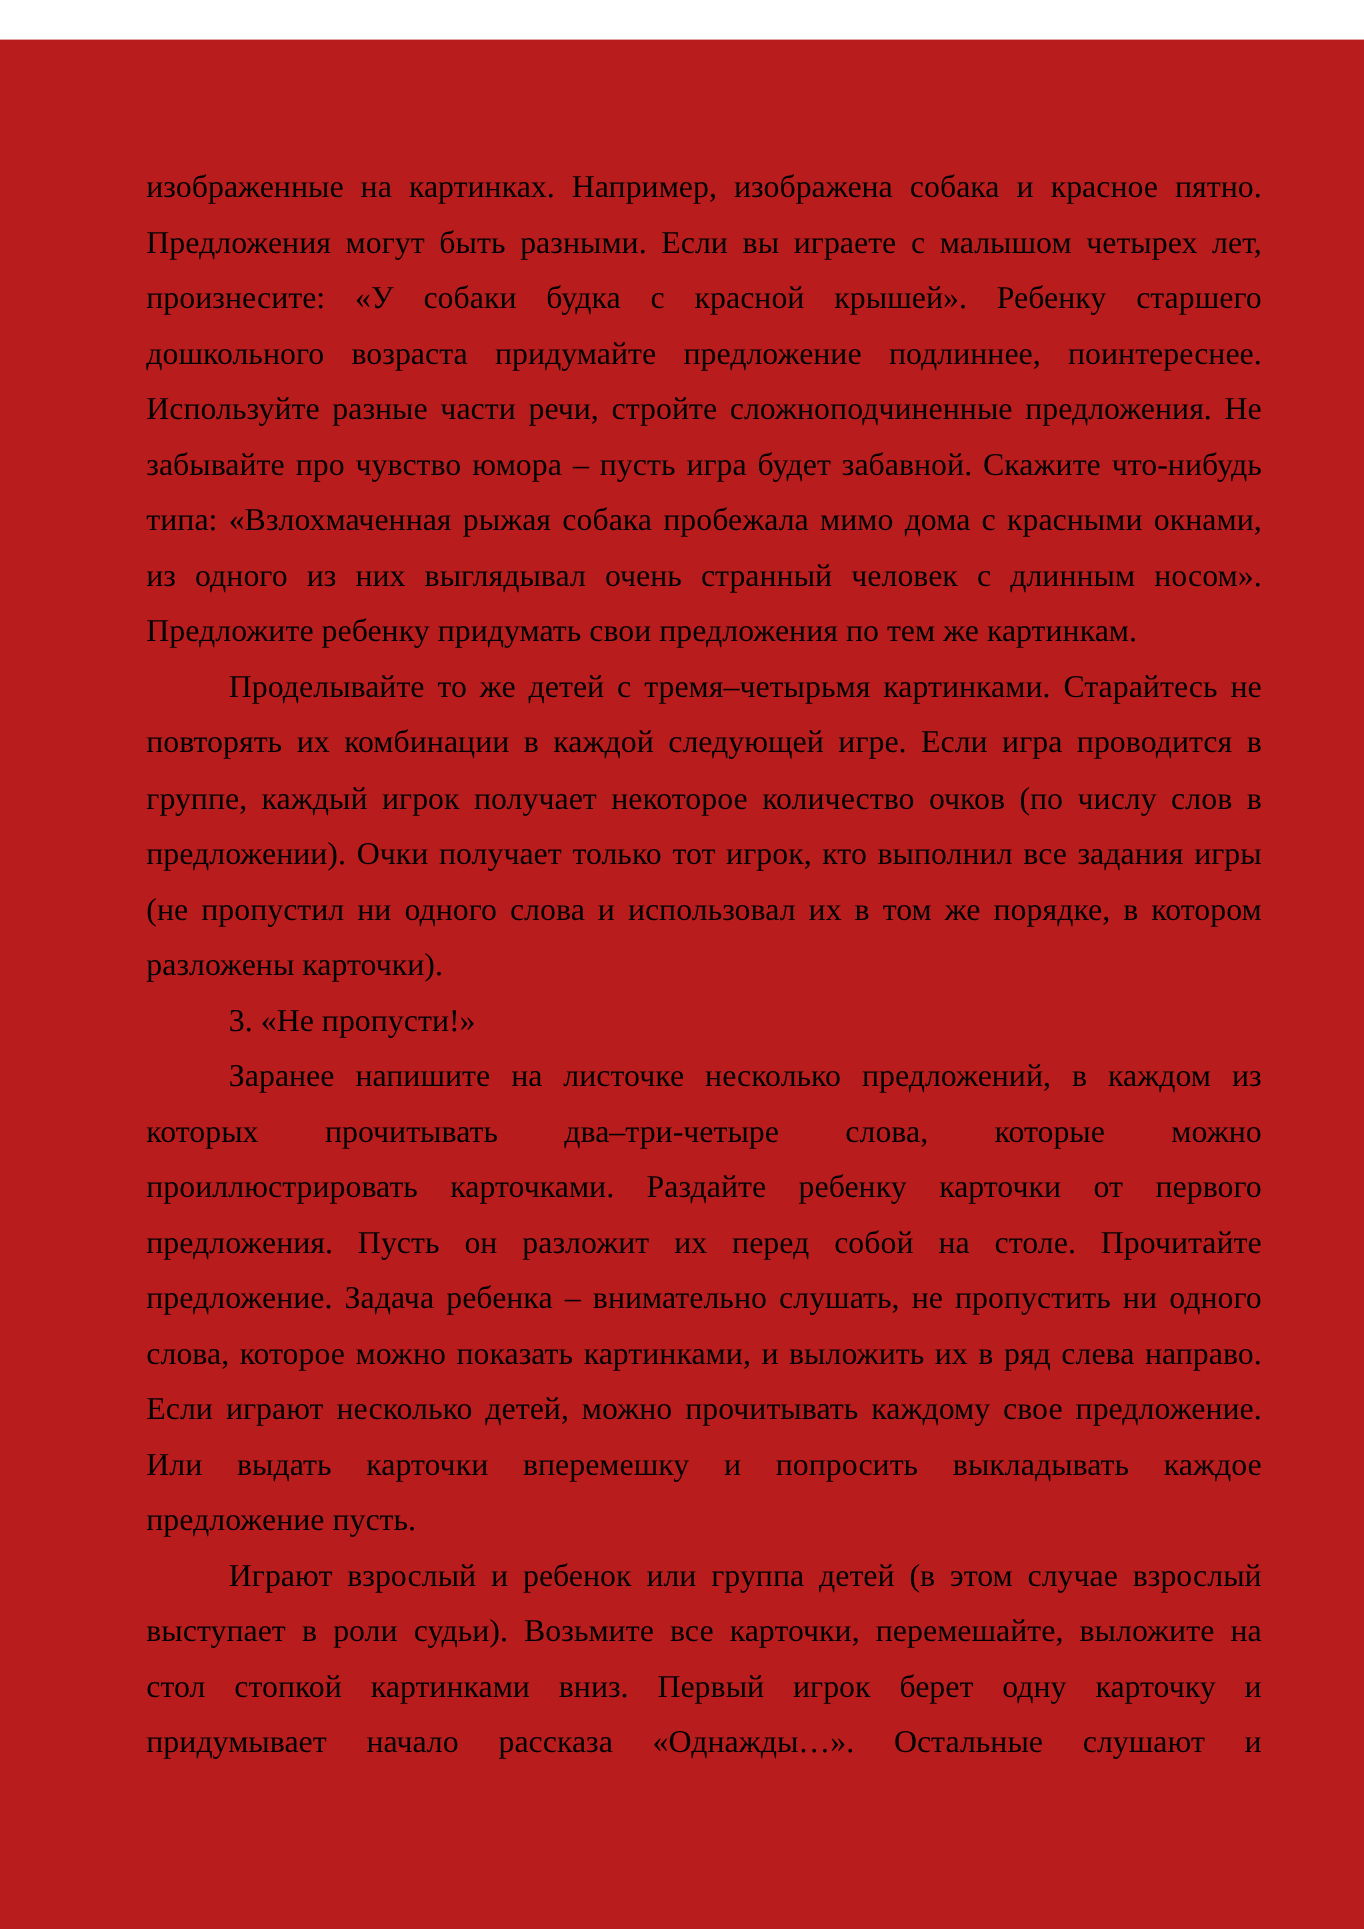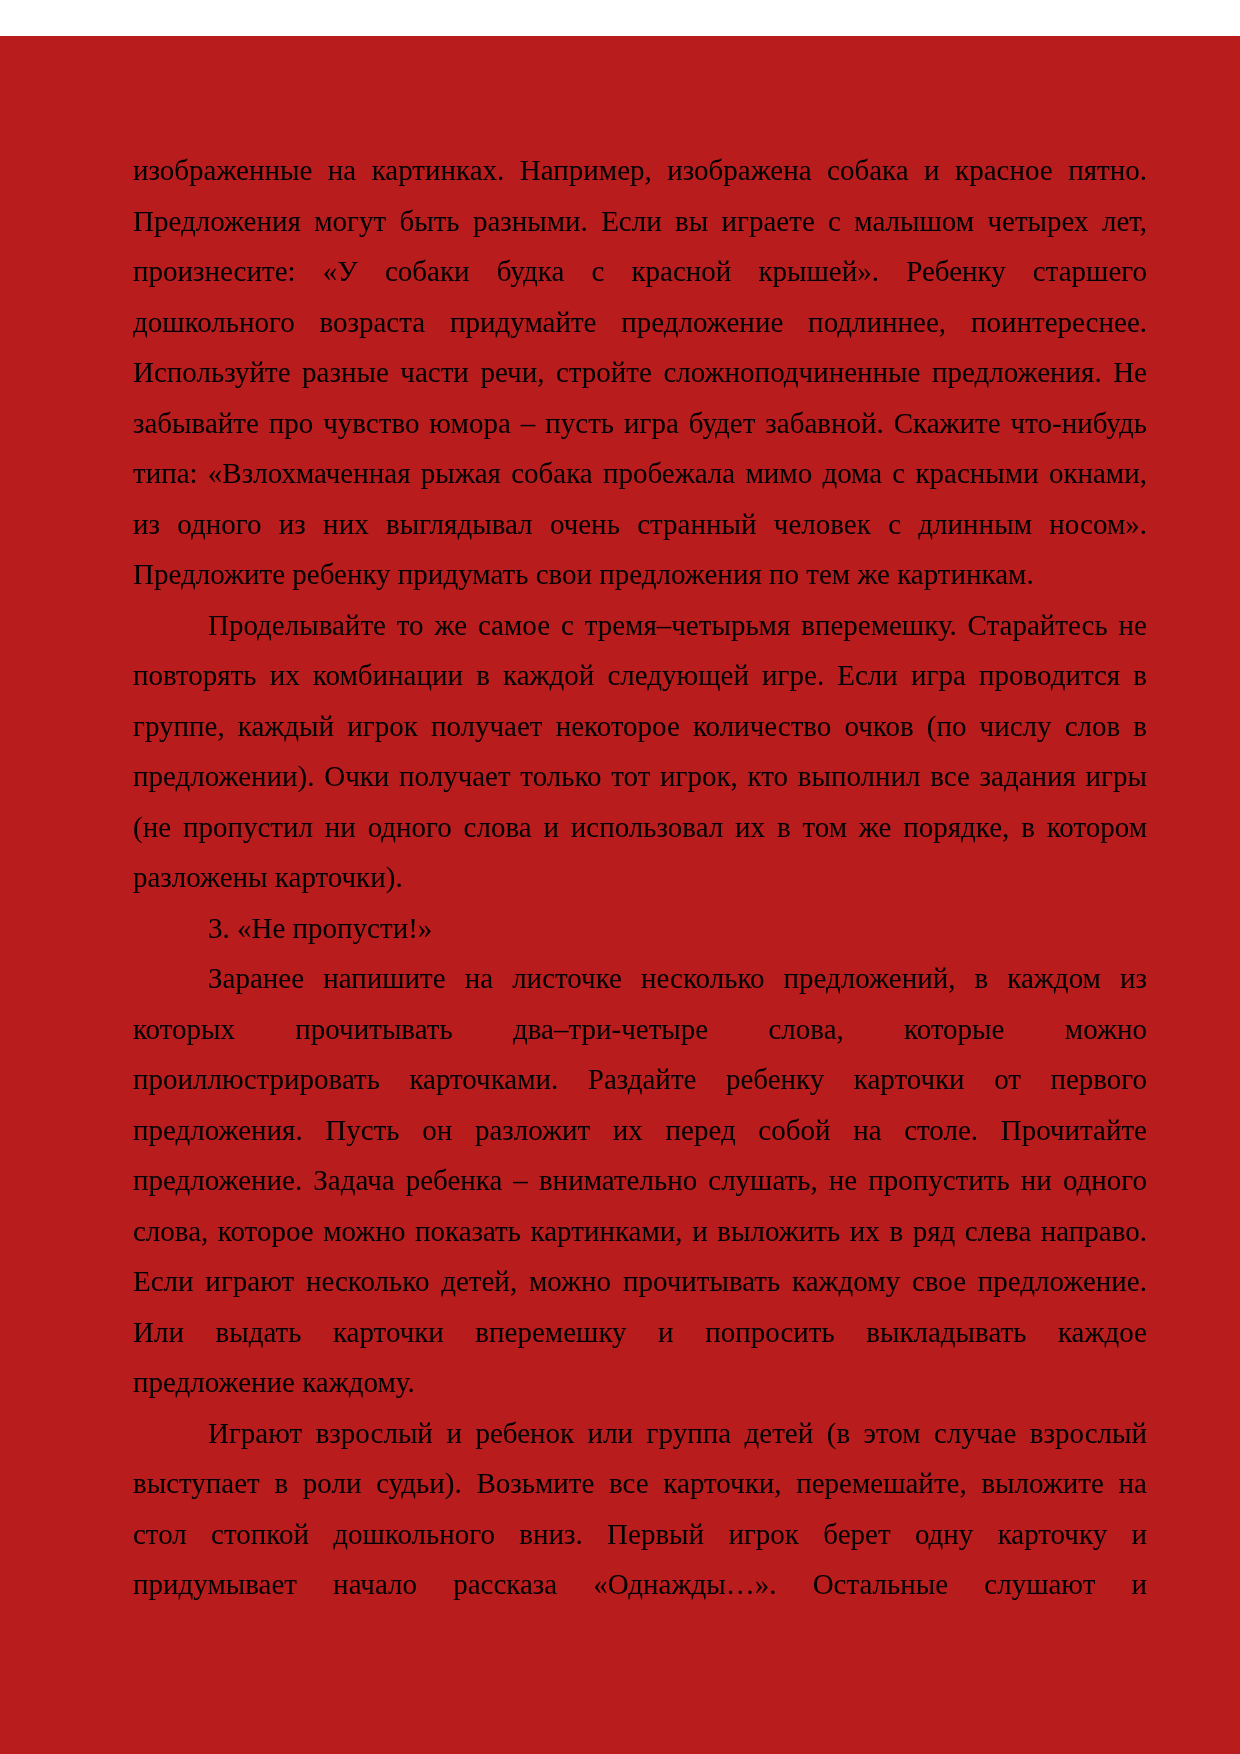--- a/index.html
+++ b/index.html
@@ -52,34 +52,34 @@
   <div class="text-block" id="text-block" style="color: rgb(0, 0, 0);">
       <div class="line j">изображенные на картинках. Например, изображена собака и красное пятно.</div>
       <div class="line j">Предложения могут быть разными. Если вы играете с малышом четырех лет,</div>
       <div class="line j">произнесите: «У собаки будка с красной крышей». Ребенку старшего</div>
       <div class="line j">дошкольного возраста придумайте предложение подлиннее, поинтереснее.</div>
       <div class="line j">Используйте разные части речи, стройте сложноподчиненные предложения. Не</div>
       <div class="line j">забывайте про чувство юмора – пусть игра будет забавной. Скажите что-нибудь</div>
       <div class="line j">типа: «Взлохмаченная рыжая собака пробежала мимо дома с красными окнами,</div>
       <div class="line j">из одного из них выглядывал очень странный человек с длинным носом».</div>
       <div class="line l">Предложите ребенку придумать свои предложения по тем же картинкам.</div>
-      <div class="line j ind">Проделывайте то же самое с тремя–четырьмя вперемешку. Старайтесь не</div>
+      <div class="line j ind">Проделывайте то же детей с тремя–четырьмя картинками. Старайтесь не</div>
       <div class="line j">повторять их комбинации в каждой следующей игре. Если игра проводится в</div>
       <div class="line j">группе, каждый игрок получает некоторое количество очков (по числу слов в</div>
       <div class="line j">предложении). Очки получает только тот игрок, кто выполнил все задания игры</div>
       <div class="line j">(не пропустил ни одного слова и использовал их в том же порядке, в котором</div>
       <div class="line l">разложены карточки).</div>
       <div class="line l ind">3. «Не пропусти!»</div>
       <div class="line j ind">Заранее напишите на листочке несколько предложений, в каждом из</div>
       <div class="line j">которых прочитывать два–три-четыре слова, которые можно</div>
       <div class="line j">проиллюстрировать карточками. Раздайте ребенку карточки от первого</div>
       <div class="line j">предложения. Пусть он разложит их перед собой на столе. Прочитайте</div>
       <div class="line j">предложение. Задача ребенка – внимательно слушать, не пропустить ни одного</div>
       <div class="line j">слова, которое можно показать картинками, и выложить их в ряд слева направо.</div>
       <div class="line j">Если играют несколько детей, можно прочитывать каждому свое предложение.</div>
       <div class="line j">Или выдать карточки вперемешку и попросить выкладывать каждое</div>
-      <div class="line l">предложение каждому.</div>
+      <div class="line l">предложение пусть.</div>
       <div class="line j ind">Играют взрослый и ребенок или группа детей (в этом случае взрослый</div>
       <div class="line j">выступает в роли судьи). Возьмите все карточки, перемешайте, выложите на</div>
-      <div class="line j">стол стопкой дошкольного вниз. Первый игрок берет одну карточку и</div>
+      <div class="line j">стол стопкой картинками вниз. Первый игрок берет одну карточку и</div>
       <div class="line j">придумывает начало рассказа «Однажды…». Остальные слушают и</div>
     </div>
 </div>
 
 </body></html>

